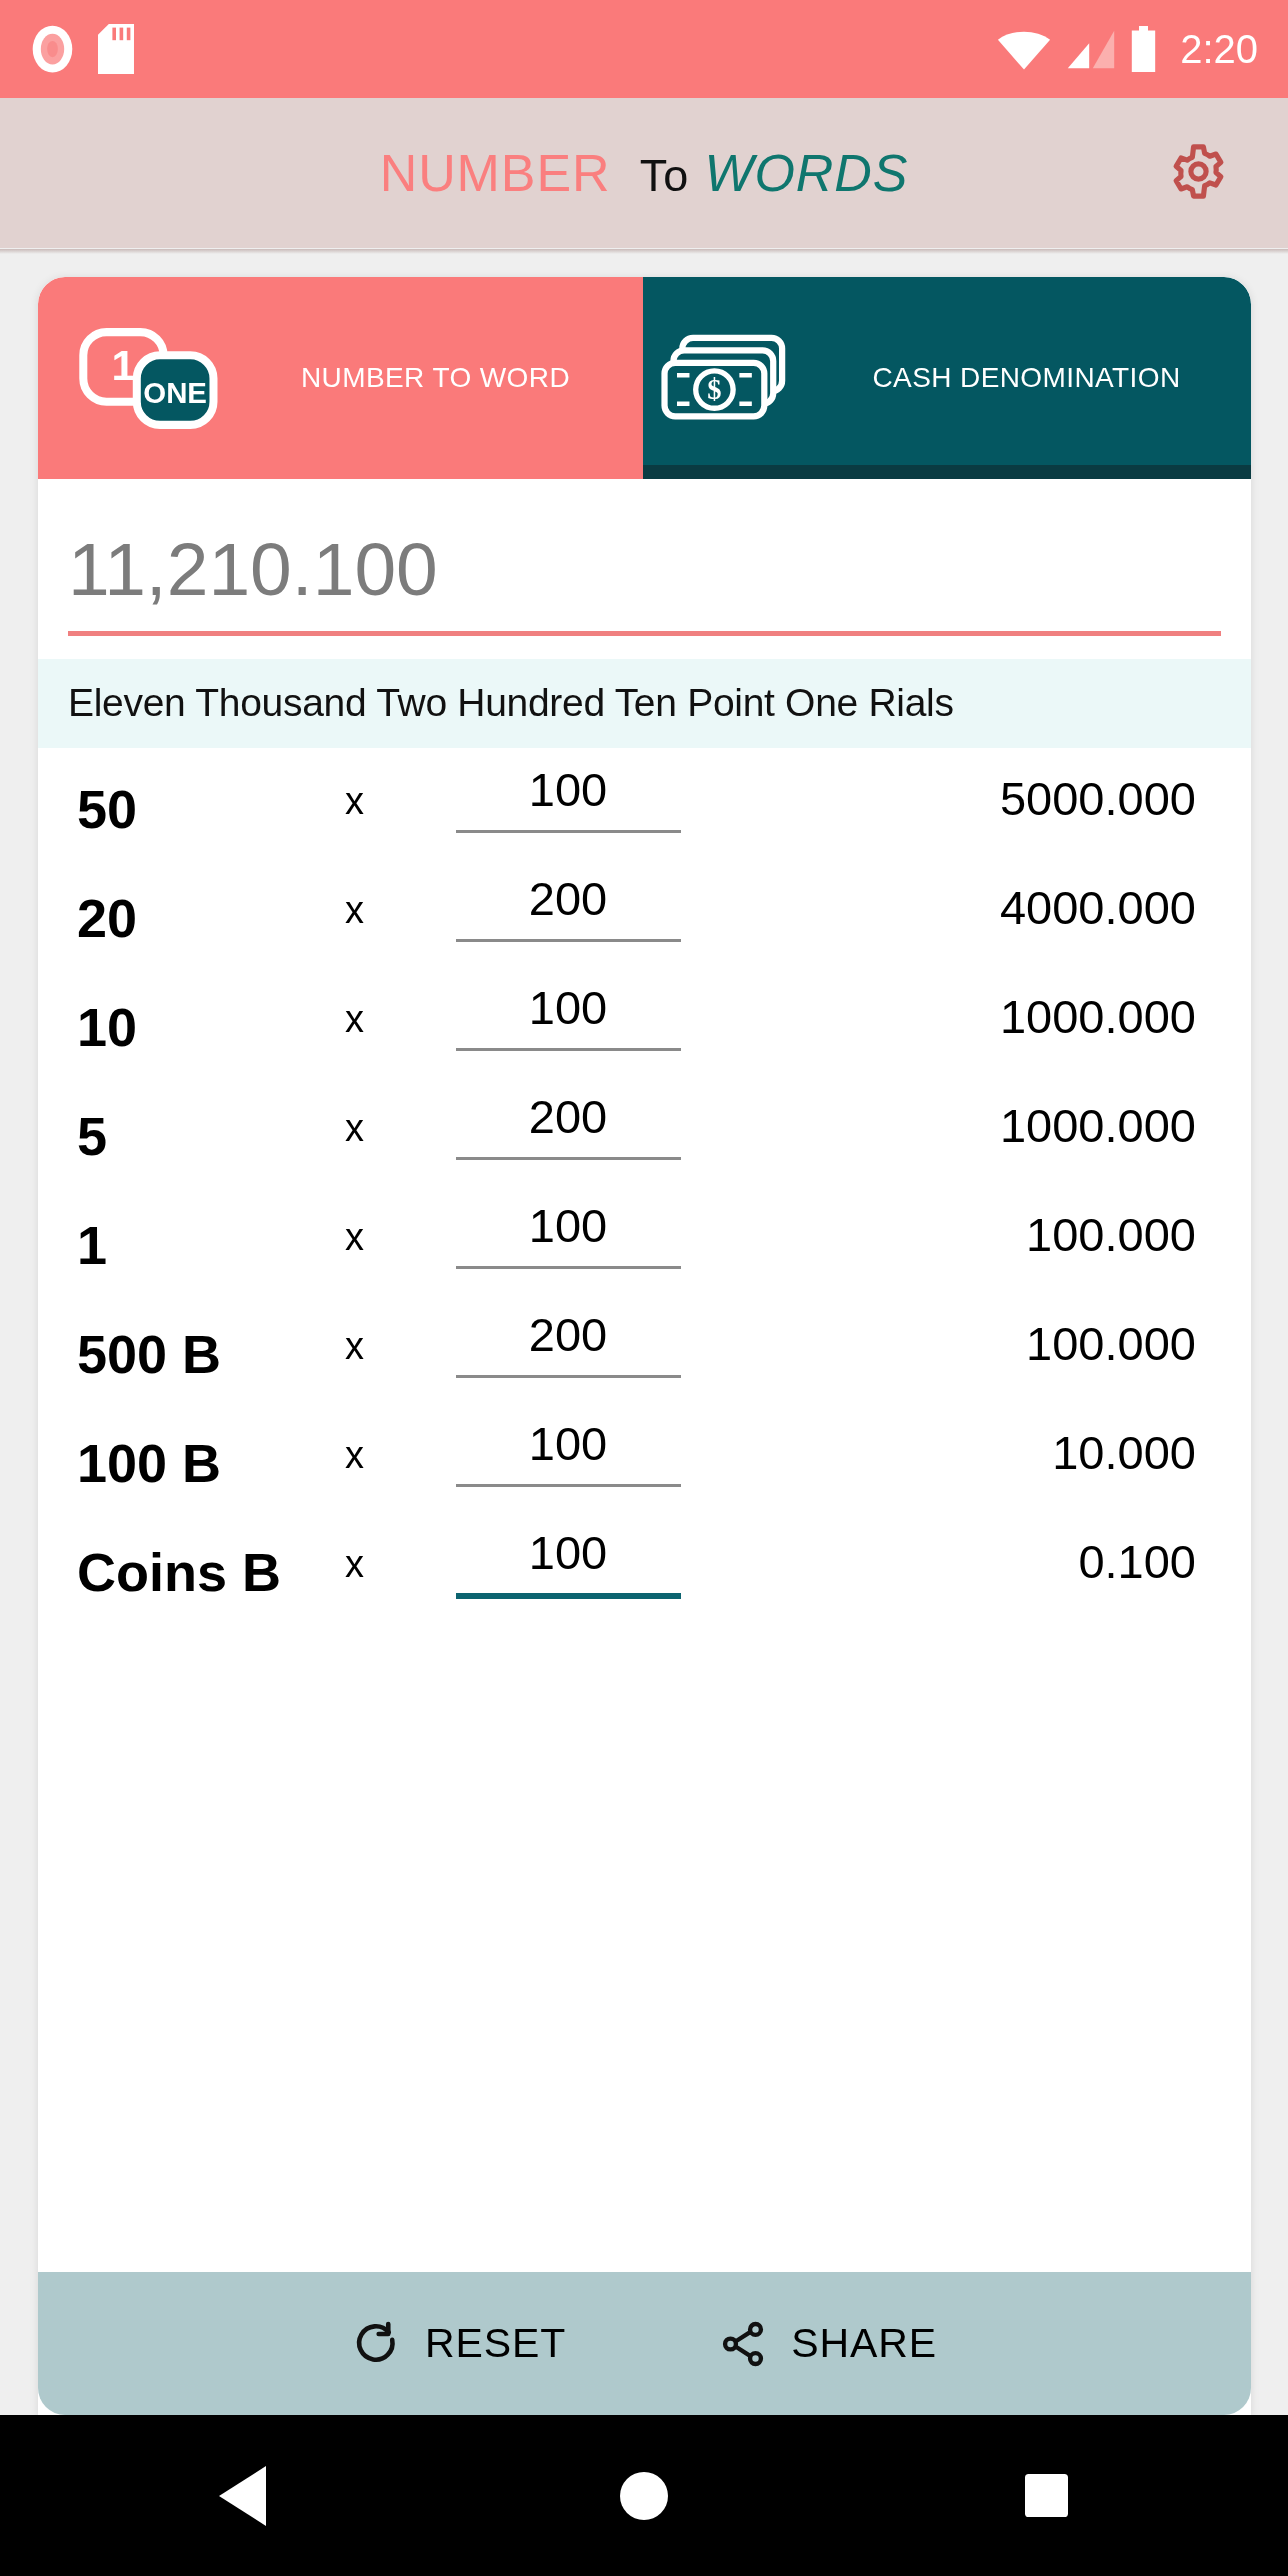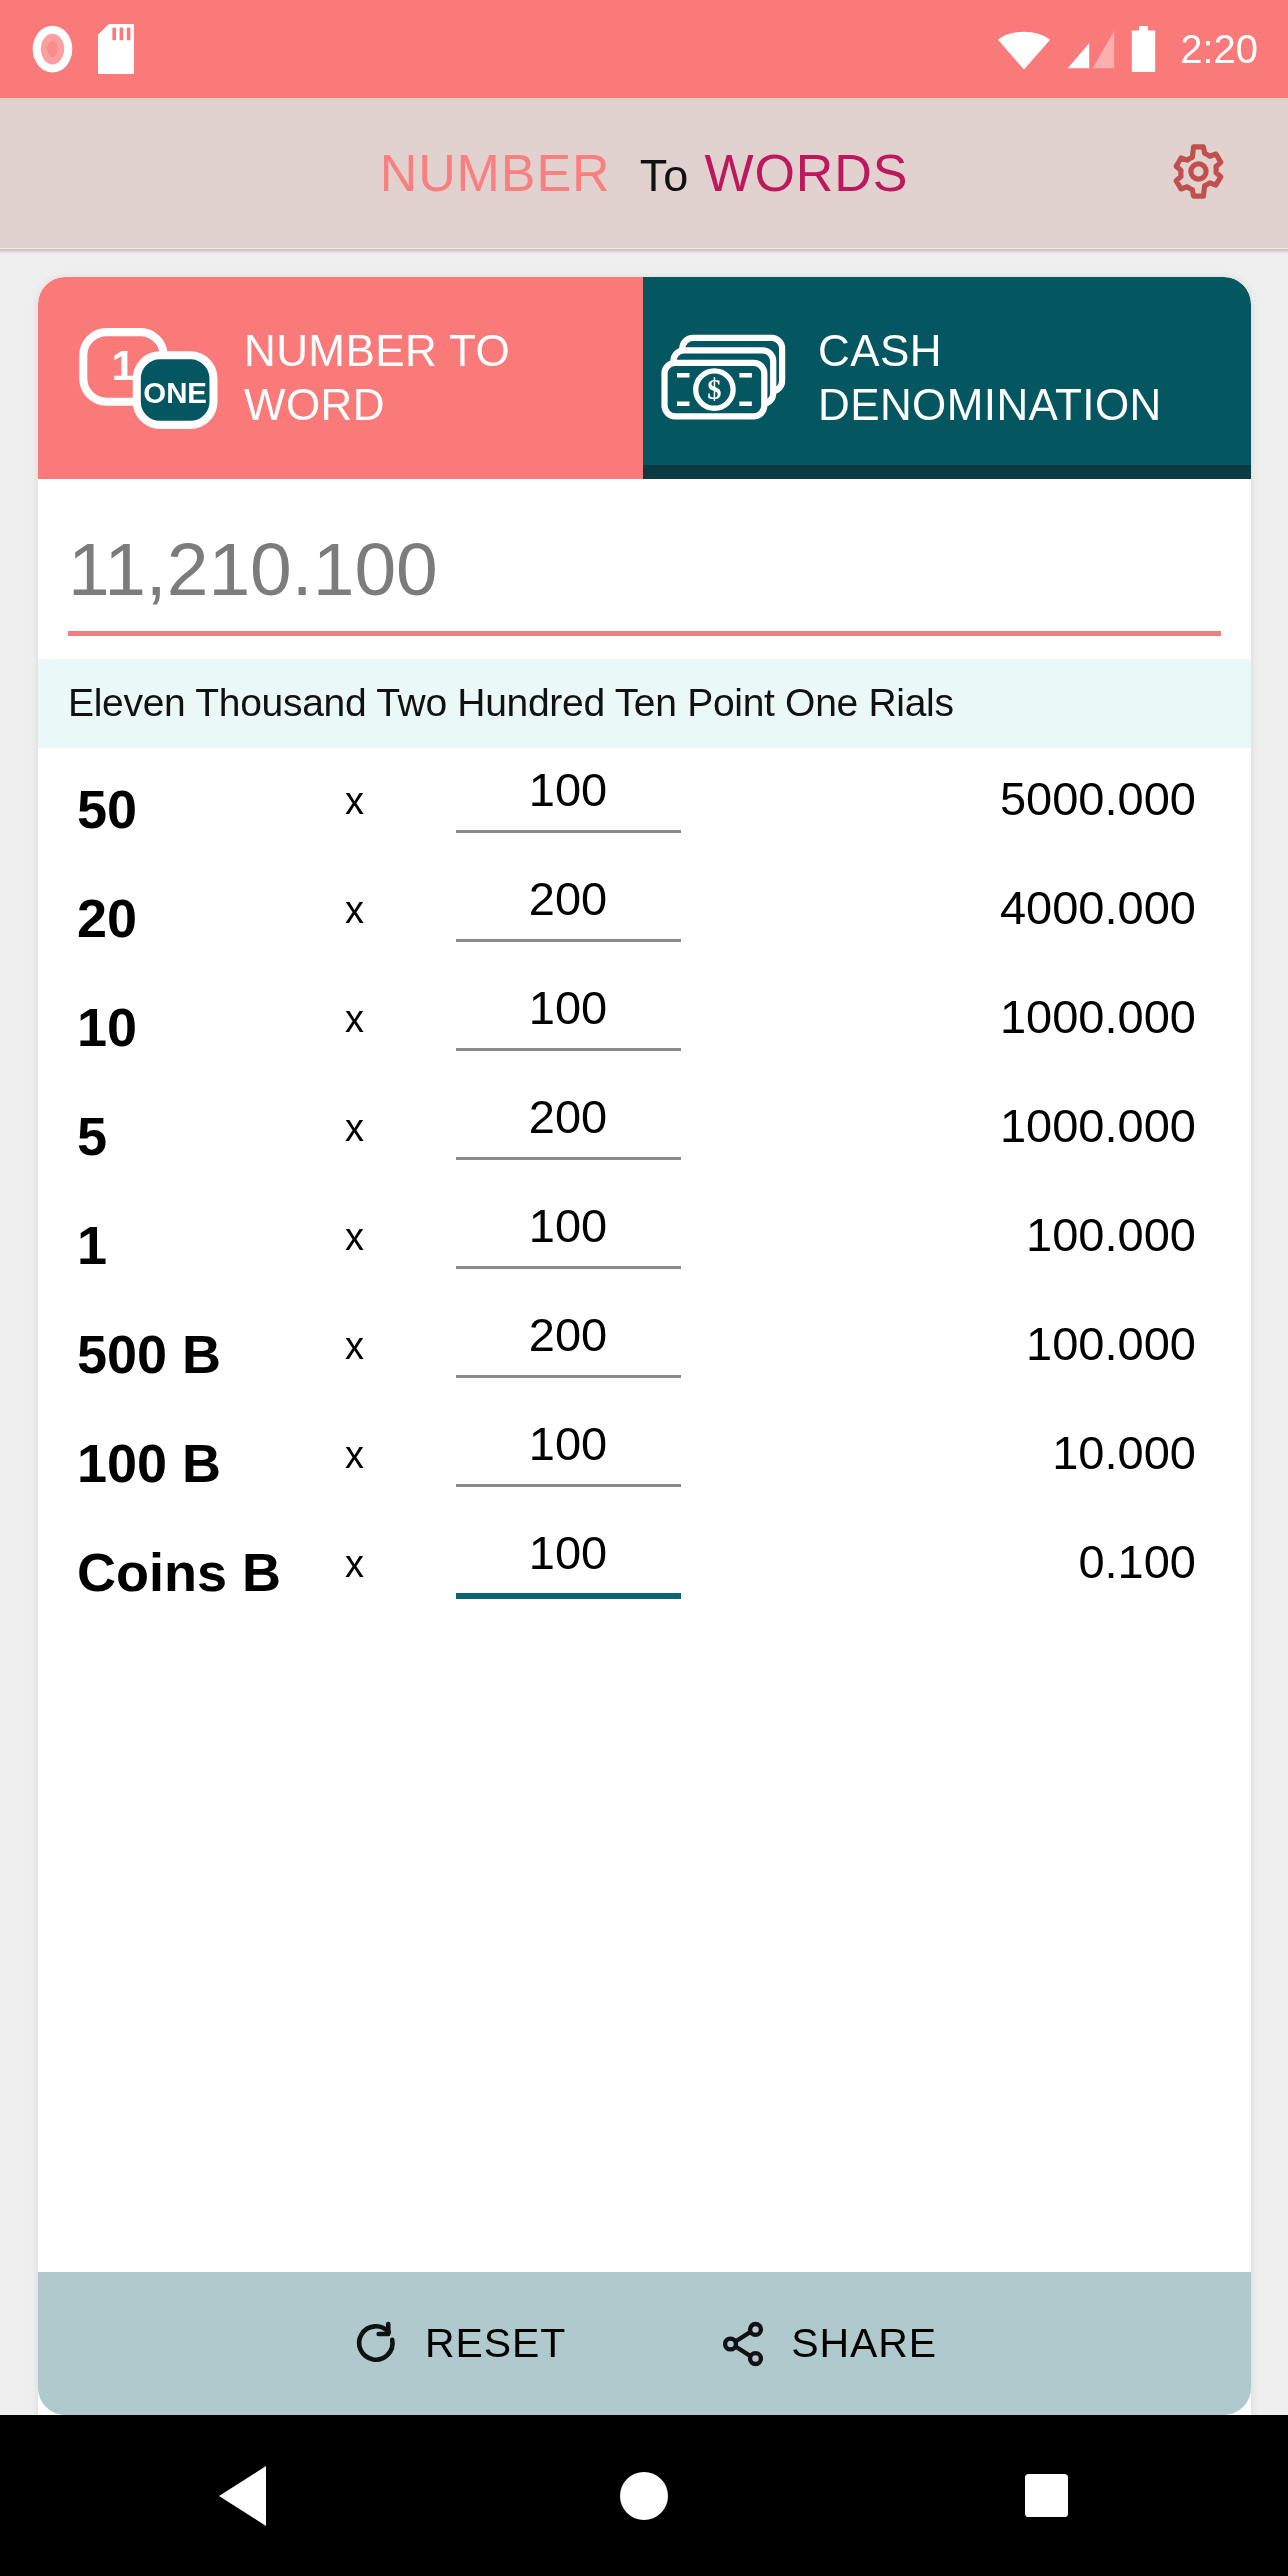--- a/index.html
+++ b/index.html
@@ -38,21 +38,21 @@
     position:absolute; left:0; top:98px; width:1288px; height:150px;
     background:#E1D2D0;
     display:flex; align-items:center;
   }
   .appbar-title{
     position:absolute; left:0; right:0; text-align:center;
     font-size:52px; letter-spacing:0.9px; white-space:nowrap;
   }
   .t-number{ color:#FA7F7F; }
   .t-to{ color:#111111; font-size:45px;margin-left:14px; }
-  .t-words{ color:#be185d; }
+  .t-words{ color:#0f766e;font-style:italic; }
   .gear-btn{
     position:absolute; right:54px; top:50%; transform:translateY(-50%);
     width:72px; height:72px; display:flex; align-items:center; justify-content:center;
   }
   .gear-btn svg{ width:59px; height:59px; }
   .appbar-shadow{
     position:absolute; left:0; top:249px; width:1288px; height:4.5px;
     background:linear-gradient(#c9bbb9,#efefef);
   }
 
@@ -68,22 +68,22 @@
   
   .tabs{ display:flex; width:100%; height:202px; }
   .tab{
     display:flex; align-items:center; justify-content:flex-start;
     gap:25px; padding:0 16px; position:relative;
     cursor:pointer;
   }
   .tab-num{ width:605px; background:#FA7A7A; border-radius:27px 0 0 0; padding-left:38px; }
   .tab-cash{ width:608px; background:#045761; border-radius:0 27px 0 0; }
   .tab-label{
-    color:#ffffff; font-size:44px; line-height:1.22; letter-spacing:0.4px;
-    flex:1;
+    color:#ffffff; font-size:28px; line-height:1.22; letter-spacing:0.4px;
+    text-align:center; flex:1;
   }
   .tab-icon{ flex:none; display:flex; align-items:center; justify-content:center; }
   .tab-icon svg{ display:block; }
   .tab-indicator{
     position:absolute; left:0; bottom:0; width:100%; height:14.3px;
     background:#0A3B42;
   }
 
   
   .input-wrap{

